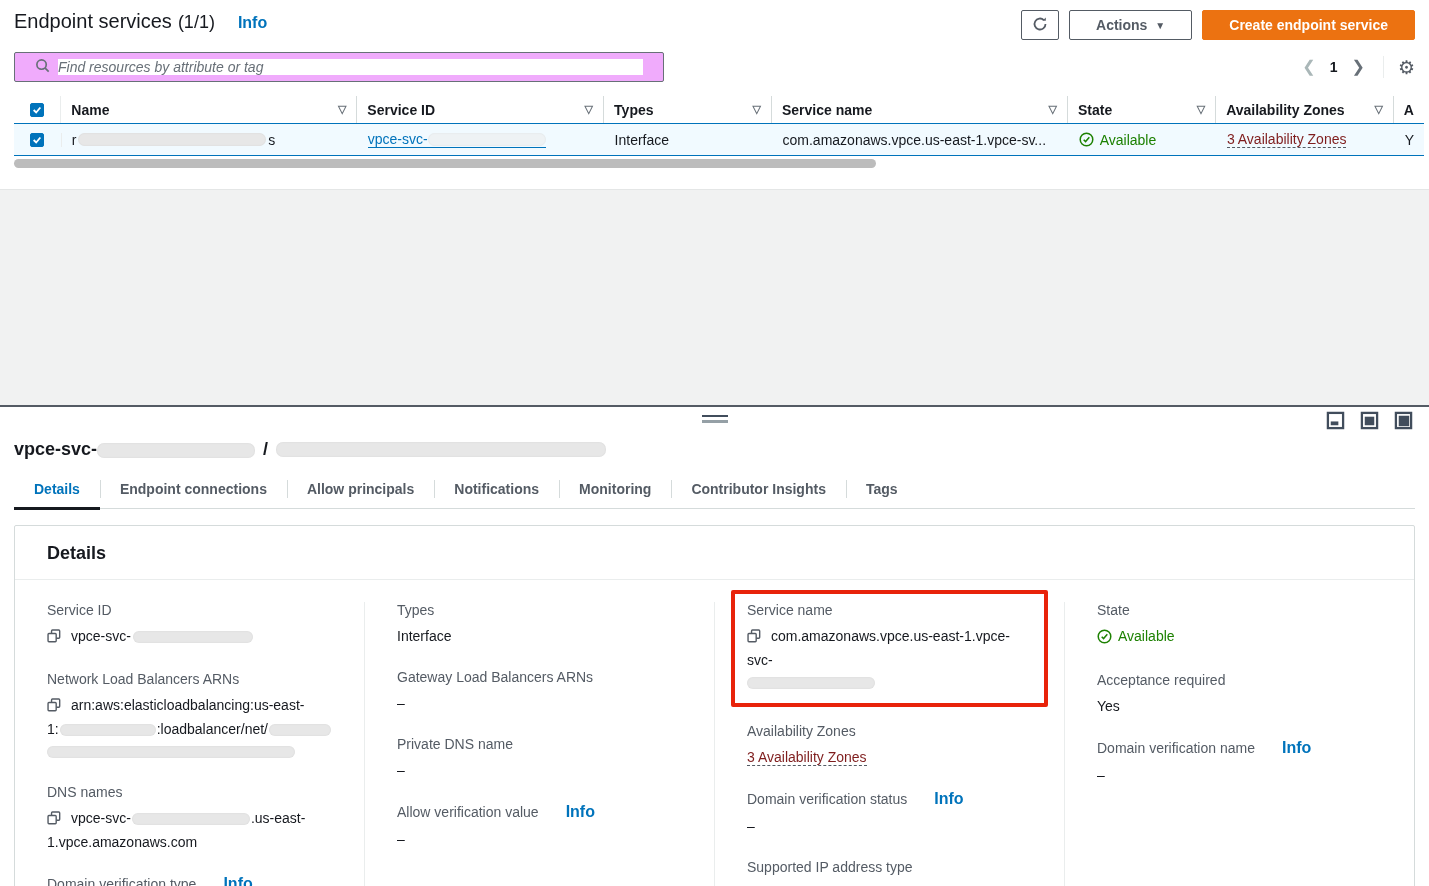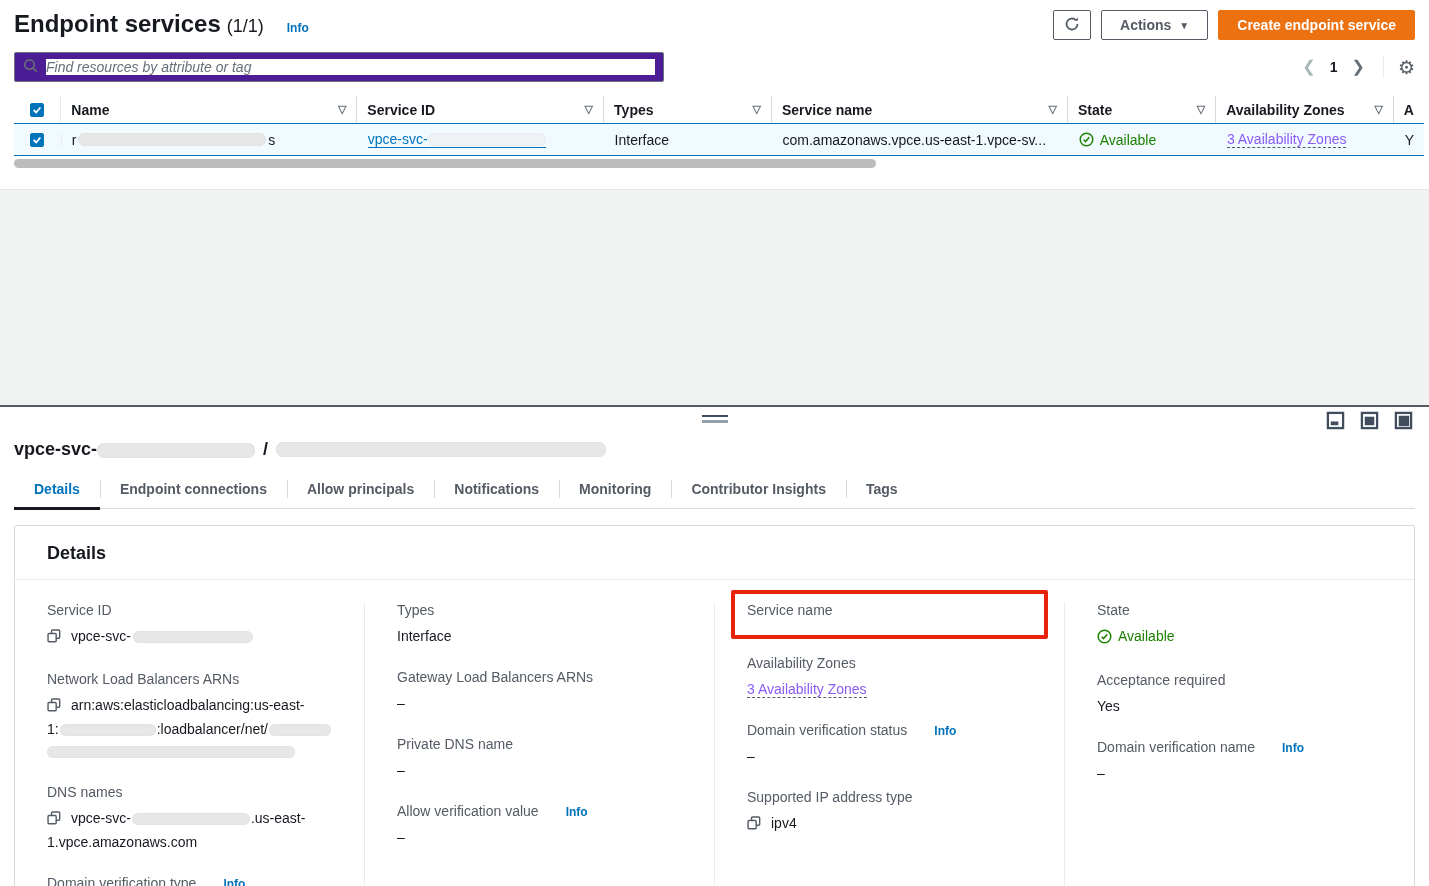--- a/index.html
+++ b/index.html
@@ -6,36 +6,36 @@
   html,body { width:1429px; height:886px; overflow:hidden; }
   body {
     font-family: "Liberation Sans", sans-serif;
     color:#16191f; background:#fff; font-size:14px;
   }
   .top-section { background:#fff; padding:10px 14px 0 14px; }
 
   
   .header-row { display:flex; justify-content:space-between; align-items:flex-start; }
   .title-group { display:flex; align-items:baseline; gap:6px; }
-  .page-title { font-size:24px; font-weight:700; color:#16191f; }
+  .page-title { font-size:20px; font-weight:400; color:#16191f; }
   .page-count { font-size:18px; font-weight:400; color:#16191f; }
-  .info-link { color:#0073bb; font-size:12px; font-weight:700; cursor:pointer; margin-left:4px;padding-left:13px; }
+  .info-link { color:#0073bb; font-size:16px; font-weight:700; cursor:pointer; margin-left:4px;padding-left:13px; }
   .header-buttons { display:flex; gap:10px; align-items:center; }
   .btn { height:30px; display:inline-flex; align-items:center; justify-content:center;
          border:1px solid #545b64; border-radius:2px; background:#fff; color:#545b64;
-         font-weight:700; font-size:14px; padding:0 18px; cursor:pointer; gap:8px;
+         font-weight:700; font-size:14px; padding:0 26px; cursor:pointer; gap:8px;
          font-family:"Liberation Sans",sans-serif; }
   .btn-icon { width:38px; padding:0; }
   .btn-primary { background:#ec7211; border-color:#ec7211; color:#fff; }
   .caret { font-size:10px; }
 
   
   .toolbar-row { display:flex; justify-content:space-between; align-items:center; margin-top:12px; }
   .search-box { display:flex; align-items:center; gap:8px; width:650px; height:30px;
-                border:1px solid #687078; border-radius:2px; padding:0 8px; background:#4c1d95; }
+                border:1px solid #687078; border-radius:2px; padding:0 20px; background:#f0abfc; }
   .search-box input { border:none; outline:none; flex:1; font-size:14px; font-style:italic;
                       color:#16191f; font-family:"Liberation Sans",sans-serif; }
   .search-box input::placeholder { color:#687078; font-style:italic; }
   .pagination { display:flex; align-items:center; gap:10px; }
   .pg-chevron { font-size:16px; line-height:1; cursor:pointer; padding:2px 4px; }
   .pg-prev { color:#aab7b8; }
   .pg-next { color:#687078; }
   .pg-num { font-weight:700; color:#16191f; }
   .pg-divider { width:1px; height:22px; background:#eaeded; margin:0 4px; }
   .gear { font-size:19px; color:#545b64; cursor:pointer; line-height:1; }
@@ -59,21 +59,21 @@
           border-bottom:1px solid #0073bb; font-size:14px; }
   .td { padding:0 10px; display:flex; align-items:center; }
   .checkbox { width:14px; height:14px; background:#0073bb; border:1px solid #0073bb;
               border-radius:2px; display:flex; align-items:center; justify-content:center; cursor:pointer; }
   .checkbox svg { display:block; }
   .redact { display:inline-block; height:13px; background:#e7e7e7; border-radius:7px;
             vertical-align:middle; box-shadow:0 0 2px rgba(0,0,0,0.08) inset; }
   .link { color:#0073bb; text-decoration:none; border-bottom:1px solid #0073bb; cursor:pointer;
           display:inline-flex; align-items:center; }
   .state-ok { color:#1d8102; display:inline-flex; align-items:center; gap:6px; }
-  .az-link { border-bottom:1px dashed #545b64; cursor:pointer; color:#8b5cf6; }
+  .az-link { border-bottom:1px dashed #545b64; cursor:pointer; color:#7f1d1d; }
   .hscroll { margin-top:3px; height:10px; position:relative; }
   .hscroll-thumb { position:absolute; left:0; top:0; height:9px; width:862px;
                    background:#bcbcbc; border-radius:5px; cursor:pointer; }
   .table-footer-space { height:20px; }
 
   
   .page-gap { height:216px; background:#f1f2f2; border-top:1px solid #e4e6e6; }
 
   
   .split-panel { background:#fff; border-top:2px solid #545b64; position:relative; height:491px; }
@@ -366,20 +366,29 @@
             <span>Allow verification value</span>
             <span class="info-link">Info</span>
           </div>
           <div class="fvalue dash">–</div>
         </div>
       </div>
 
       <div class="dcol">
         <div class="field field-highlight">
           <div class="flabel">Service name</div>
+          <div class="fvalue">
+            <span class="copy-ic">
+              <svg width="14" height="14" viewBox="0 0 16 16">
+                  <rect x="5.2" y="1.2" width="9.3" height="9.3" rx="1" fill="none" stroke="#545b64" stroke-width="1.6"></rect>
+                  <rect x="1.2" y="5.2" width="9.3" height="9.3" rx="1" fill="#fff" stroke="#545b64" stroke-width="1.6"></rect>
+                </svg>
+            </span><span>com.amazonaws.vpce.us-east-1.vpce-svc-</span><br>
+            <span class="redact" style="width:128px;"></span>
+          </div>
         </div>
         <div class="field">
           <div class="flabel">Availability Zones</div>
           <div class="fvalue">
             <span class="az-link">3 Availability Zones</span>
           </div>
         </div>
         <div class="field">
           <div class="flabel">
             <span>Domain verification status</span>

